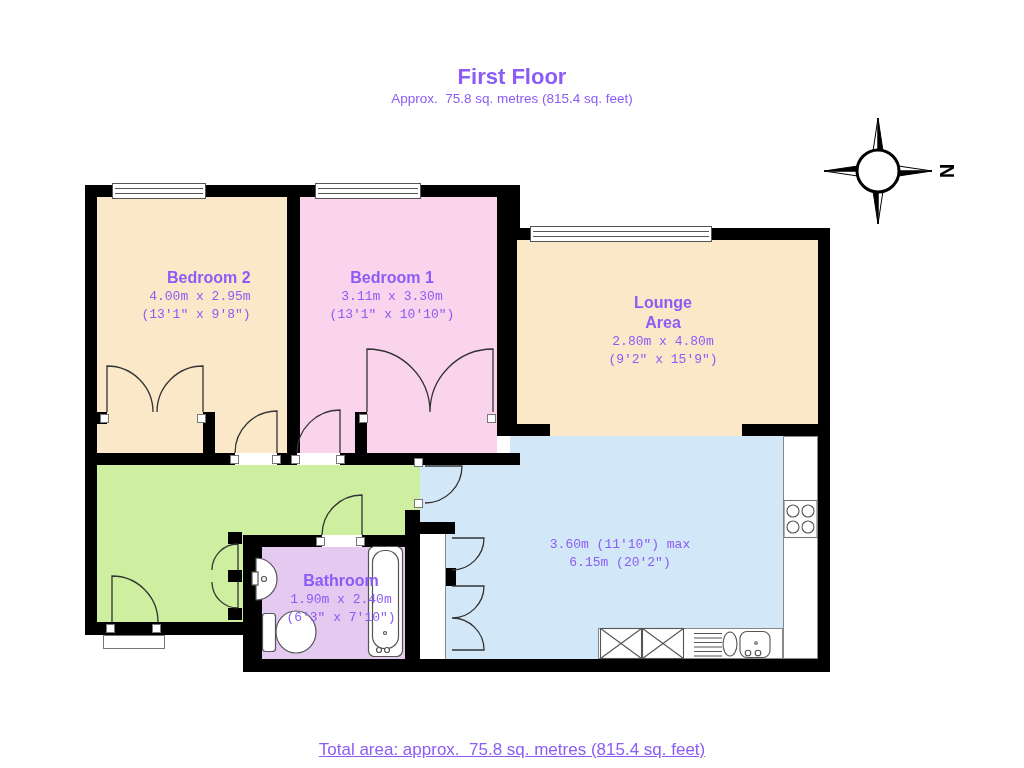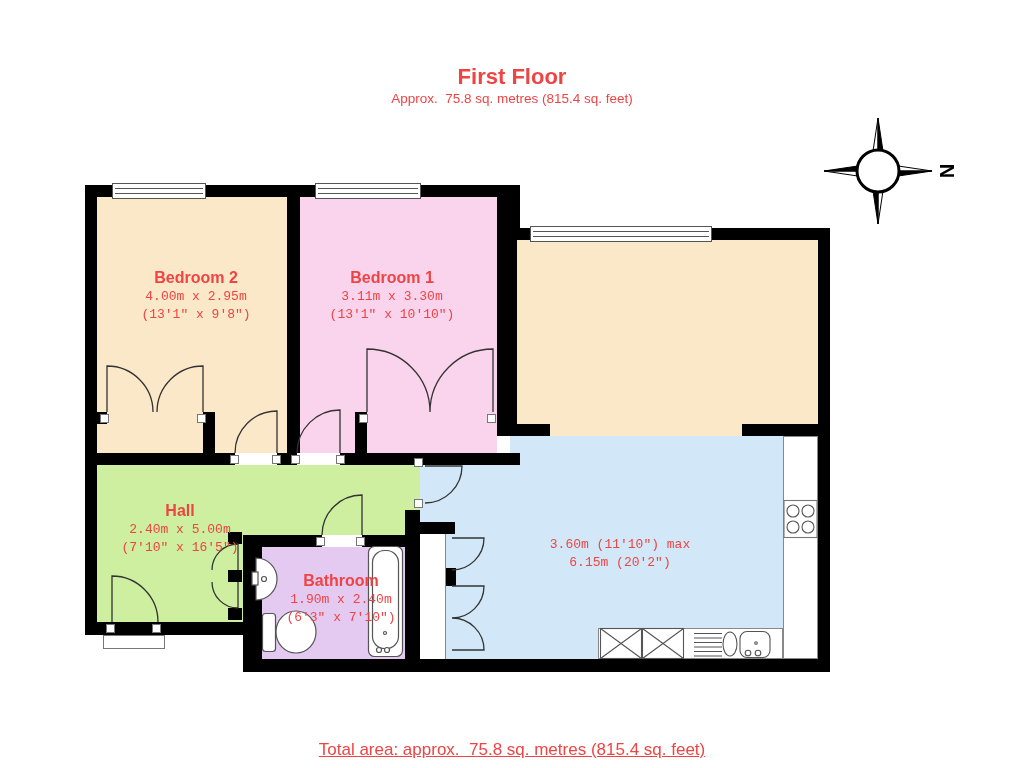--- a/index.html
+++ b/index.html
@@ -1,17 +1,17 @@
 <!DOCTYPE html>
 <html><head>
 <meta charset="utf-8">
 <style>
   html,body{margin:0;padding:0;background:#fff;}
   .canvas{position:relative;width:1024px;height:768px;background:#fff;
-          font-family:"Liberation Sans",sans-serif;color:#ef4444;overflow:hidden;}
+          font-family:"Liberation Sans",sans-serif;color:#8b5cf6;overflow:hidden;}
   .hdr{position:absolute;left:0;width:100%;text-align:center;}
   .title{top:64px;font-size:22px;font-weight:bold;}
   .subtitle{top:91px;font-size:13.5px;white-space:pre;}
   .footer{top:740px;font-size:17px;white-space:pre;text-decoration:underline;}
   .floor{position:absolute;z-index:1;}
   .wall{position:absolute;background:#000;z-index:2;}
   .window{position:absolute;background:#fff;border:1px solid #555;box-sizing:border-box;z-index:3;}
   .window .pane{position:absolute;left:2px;right:2px;top:4px;bottom:4px;
                 border-top:1px solid #555;border-bottom:1px solid #555;}
   .jamb{position:absolute;width:9px;height:9px;background:#fff;border:1px solid #777;
@@ -160,34 +160,35 @@
       <polygon points="932,171 878,179 878,171" fill="#000"></polygon>
       <polygon points="878,224 886,171 878,171" fill="#fff"></polygon>
       <polygon points="878,224 870,171 878,171" fill="#000"></polygon>
       <polygon points="824,171 878,179 878,171" fill="#fff"></polygon>
       <polygon points="824,171 878,163 878,171" fill="#000"></polygon>
       <circle cx="878" cy="171" r="21" fill="#fff" stroke-width="3"></circle>
       <text x="945" y="171" transform="rotate(90 945 171)" text-anchor="middle" dominant-baseline="middle" font-family="Liberation Sans, sans-serif" font-size="20" font-weight="bold" stroke="none" fill="#000">N</text>
     </g>
   </svg>
 
-  <div class="room-label" style="left:196px;top:296px;">
+  <div class="room-label" style="left:196px;top:296px;text-align:right;">
     <div class="rname">Bedroom 2</div>
     <div class="rdim">4.00m x 2.95m</div>
     <div class="rdim">(13'1" x 9'8")</div>
   </div>
   <div class="room-label" style="left:392px;top:296px;">
     <div class="rname">Bedroom 1</div>
     <div class="rdim">3.11m x 3.30m</div>
     <div class="rdim">(13'1" x 10'10")</div>
   </div>
-  <div class="room-label" style="left:180px;top:529px;">
-    <div class="rname">Hall</div>
-    <div class="rdim">2.40m x 5.00m</div>
-    <div class="rdim">(7'10" x 16'5")</div>
+  <div class="room-label" style="left:663px;top:331px;">
+    <div class="rname">Lounge
+Area</div>
+    <div class="rdim">2.80m x 4.80m</div>
+    <div class="rdim">(9'2" x 15'9")</div>
   </div>
   <div class="room-label" style="left:341px;top:599px;">
     <div class="rname">Bathroom</div>
     <div class="rdim">1.90m x 2.40m</div>
     <div class="rdim">(6'3" x 7'10")</div>
   </div>
   <div class="room-label" style="left:620px;top:554px;">
     <div class="rdim">3.60m (11'10") max</div>
     <div class="rdim">6.15m (20'2")</div>
   </div>

